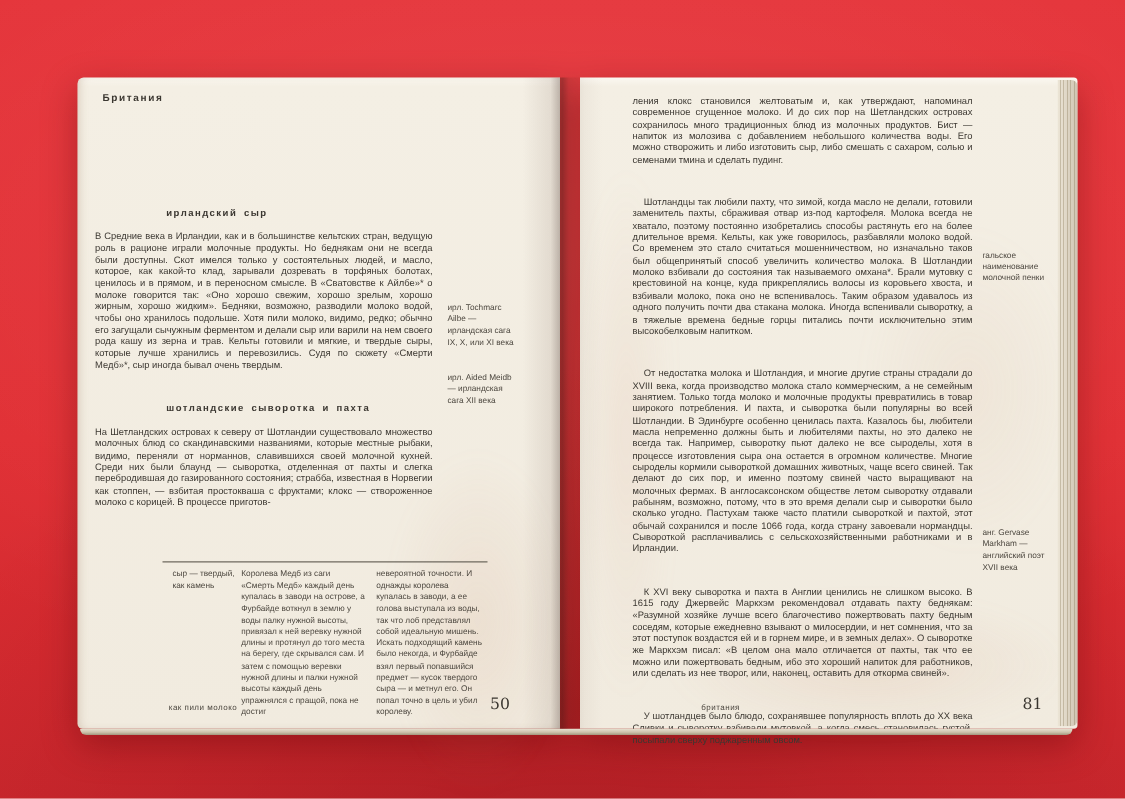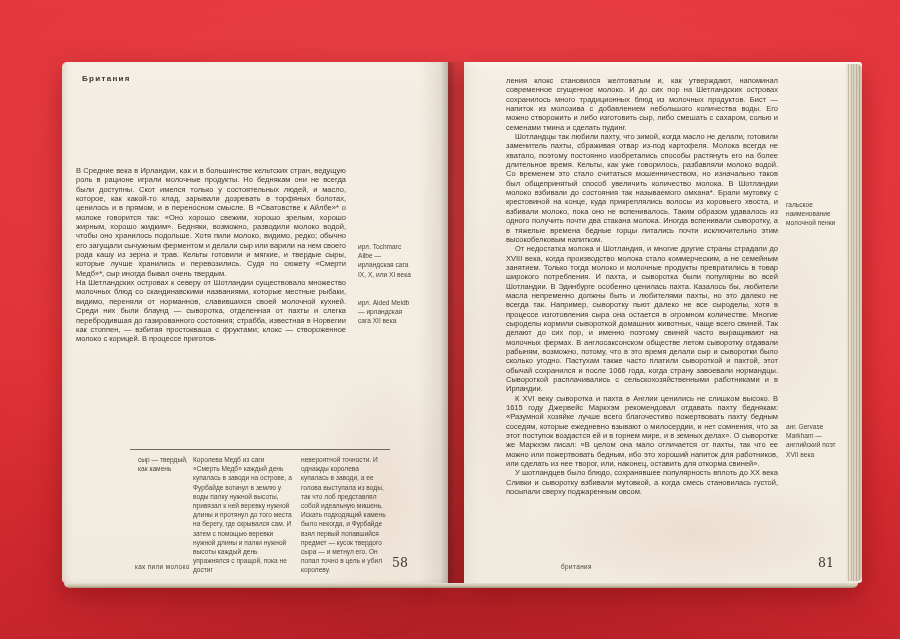--- a/index.html
+++ b/index.html
@@ -55,21 +55,21 @@
 
   
   .running-head {
     position:absolute; left:20px; top:12px;
     font-size:8px; font-weight:bold; letter-spacing:1.3px; color:#3b3731;
   }
   .body-col { position:absolute; color:#3c3832; font-size:7.5px; line-height:9.35px; text-align:justify; }
   .col-left  { left:14px; top:104px; width:270px; }
   .col-right { left:42px; top:14px;  width:272px; }
   .body-par { text-align:justify; }
-  .ind { text-indent:9px; }
+  .ind { text-indent:9px;margin-top:25px; }
 
   .sec-heading {
     font-size:7.6px; font-weight:bold; letter-spacing:1.2px; word-spacing:2px;
     color:#3b3731; padding-left:57px; margin-bottom:9px; text-align:left;
   }
   .h2b { margin-top:26px; }
 
   .margin-note {
     position:absolute; width:58px; font-size:6.6px; line-height:9.2px; color:#4c473f;
     text-align:left;
@@ -100,34 +100,36 @@
 
 <div class="scene">
   <div class="book">
 
     <div class="page page-left">
       <div class="smudge sm1"></div>
 
       <div class="running-head">Британия</div>
 
       <div class="body-col col-left">
+        <h2 class="sec-heading">ирландский сыр</h2>
         <p class="body-par">В Средние века в Ирландии, как и в большинстве кельтских стран, ведущую роль в рационе играли молочные продукты. Но беднякам они не всегда были доступны. Скот имелся только у состоятельных людей, и масло, которое, как какой-то клад, зарывали дозревать в торфяных болотах, ценилось и в прямом, и в переносном смысле. В «Сватовстве к Айлбе»* о молоке говорится так: «Оно хорошо свежим, хорошо зрелым, хорошо жирным, хорошо жидким». Бедняки, возможно, разводили молоко водой, чтобы оно хранилось подольше. Хотя пили молоко, видимо, редко; обычно его загущали сычужным ферментом и делали сыр или варили на нем своего рода кашу из зерна и трав. Кельты готовили и мягкие, и твердые сыры, которые лучше хранились и перевозились. Судя по сюжету «Смерти Медб»*, сыр иногда бывал очень твердым.</p>
+        <h2 class="sec-heading h2b">шотландские сыворотка и пахта</h2>
         <p class="body-par">На Шетландских островах к северу от Шотландии существовало множество молочных блюд со скандинавскими названиями, которые местные рыбаки, видимо, переняли от норманнов, славившихся своей молочной кухней. Среди них были блаунд — сыворотка, отделенная от пахты и слегка перебродившая до газированного состояния; страбба, известная в Норвегии как стоппен, — взбитая простокваша с фруктами; клокс — створоженное молоко с корицей. В процессе приготов-</p>
       </div>
 
       <div class="margin-note mnl1">ирл. Tochmarc Ailbe — ирландская сага IX, X, или XI века</div>
       <div class="margin-note mnl2">ирл. Aided Meidb — ирландская сага XII века</div>
 
       <div class="fn-rule"></div>
       <div class="fn fn-term">сыр — твердый, как камень</div>
       <div class="fn fn-c1">Королева Медб из саги «Смерть Медб» каждый день купалась в заводи на острове, а Фурбайде воткнул в землю у воды палку нужной высоты, привязал к ней веревку нужной длины и протянул до того места на берегу, где скрывался сам. И затем с помощью веревки нужной длины и палки нужной высоты каждый день упражнялся с пращой, пока не достиг</div>
       <div class="fn fn-c2">невероятной точности. И однажды королева купалась в заводи, а ее голова выступала из воды, так что лоб представлял собой идеальную мишень. Искать подходящий камень было некогда, и Фурбайде взял первый попавшийся предмет — кусок твердого сыра — и метнул его. Он попал точно в цель и убил королеву.</div>
 
       <div class="footer-title ftl">как пили молоко</div>
-      <div class="page-num pnl">58</div>
+      <div class="page-num pnl">50</div>
     </div>
 
     <div class="page page-right">
       <div class="smudge sm2"></div>
       <div class="smudge sm3"></div>
       <div class="smudge sm4"></div>
 
       <div class="body-col col-right">
         <p class="body-par">ления клокс становился желтоватым и, как утверждают, напоминал современное сгущенное молоко. И до сих пор на Шетландских островах сохранилось много традиционных блюд из молочных продуктов. Бист — напиток из молозива с добавлением небольшого количества воды. Его можно створожить и либо изготовить сыр, либо смешать с сахаром, солью и семенами тмина и сделать пудинг.</p>
         <p class="body-par ind">Шотландцы так любили пахту, что зимой, когда масло не делали, готовили заменитель пахты, сбраживая отвар из-под картофеля. Молока всегда не хватало, поэтому постоянно изобретались способы растянуть его на более длительное время. Кельты, как уже говорилось, разбавляли молоко водой. Со временем это стало считаться мошенничеством, но изначально таков был общепринятый способ увеличить количество молока. В Шотландии молоко взбивали до состояния так называемого омхана*. Брали мутовку с крестовиной на конце, куда прикреплялись волосы из коровьего хвоста, и взбивали молоко, пока оно не вспенивалось. Таким образом удавалось из одного получить почти два стакана молока. Иногда вспенивали сыворотку, а в тяжелые времена бедные горцы питались почти исключительно этим высокобелковым напитком.</p>

